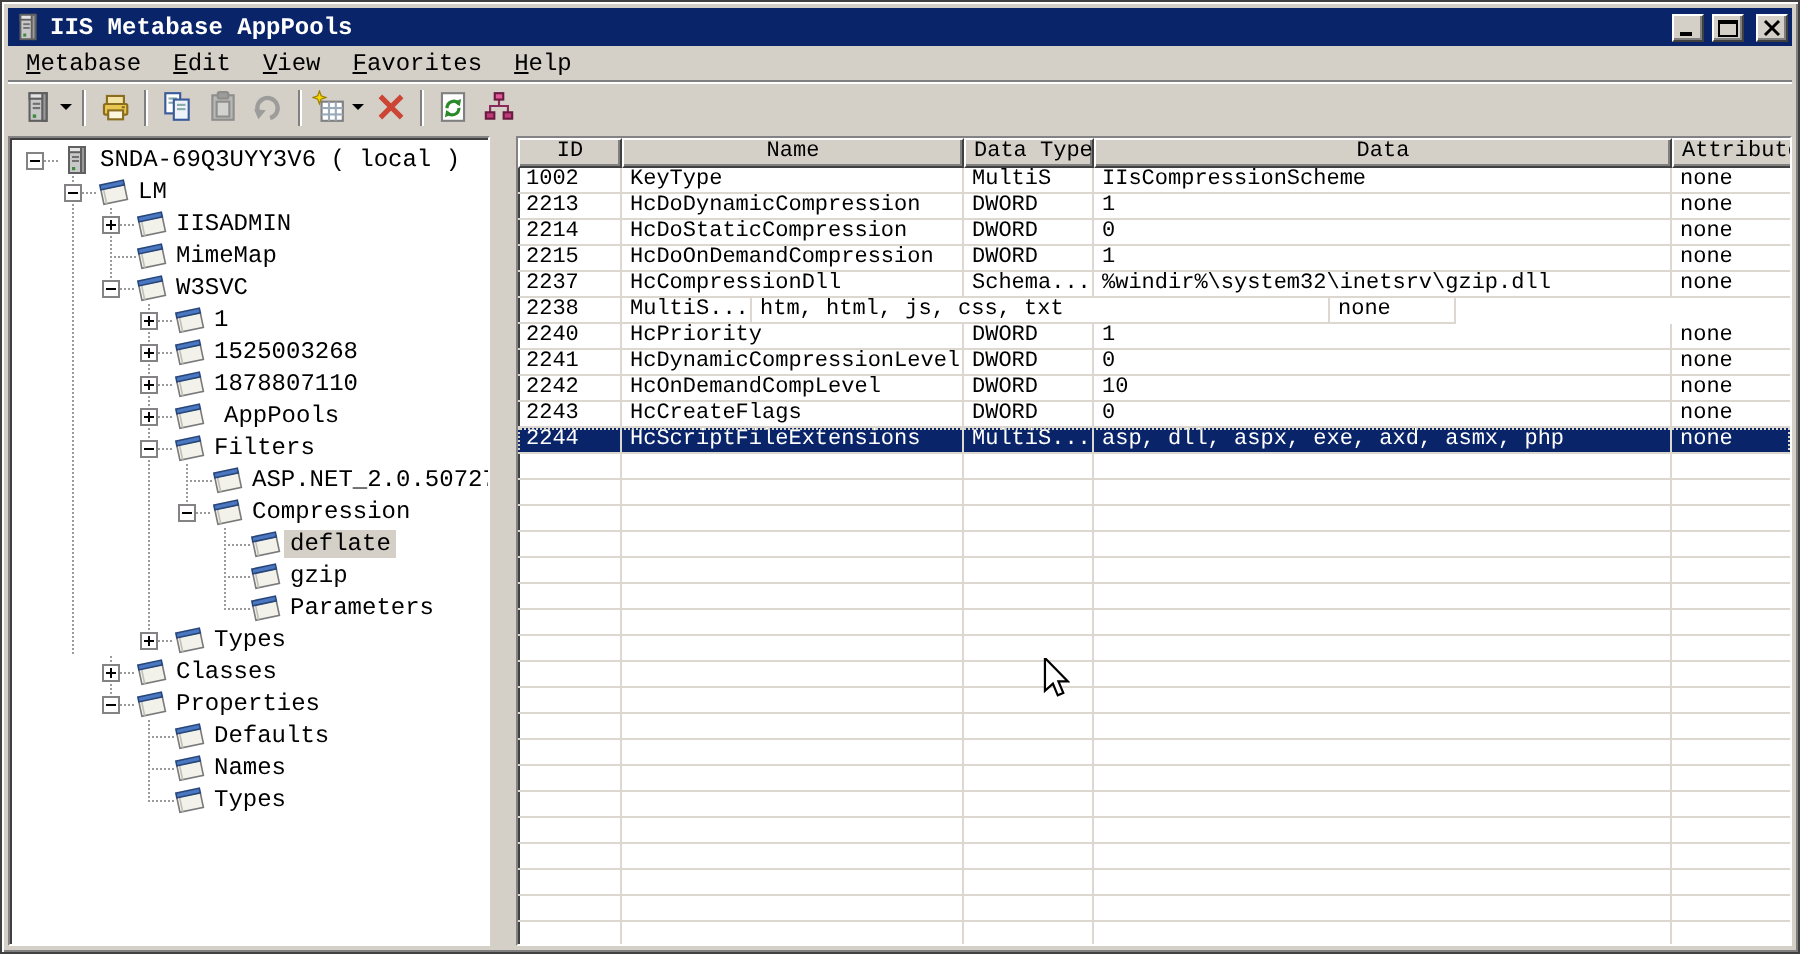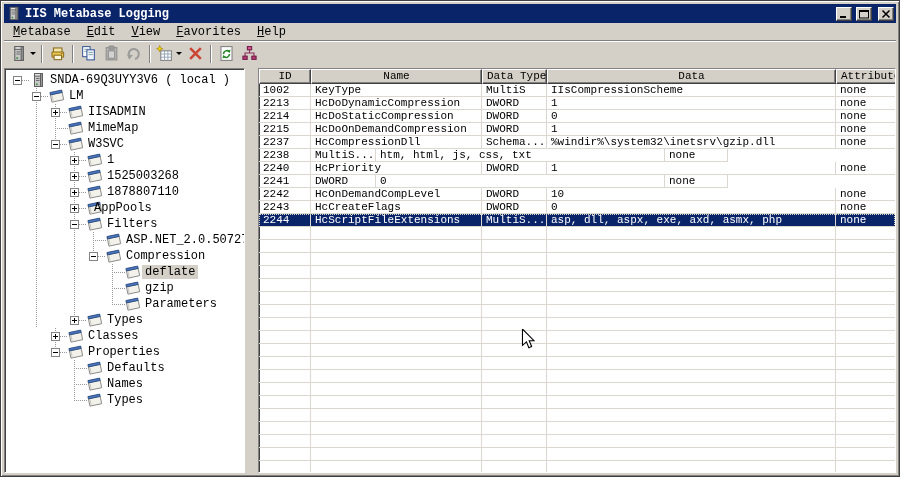--- a/index.html
+++ b/index.html
@@ -85,21 +85,21 @@
     <span class="icon">
         <svg viewBox="0 0 16 16">
           <rect x="4.5" y="1.5" width="8" height="13" fill="#c8c8c8" stroke="#606060"></rect>
           <rect x="4.5" y="1.5" width="8" height="2.6" fill="#e4e4e4" stroke="#606060"></rect>
           <rect x="10.5" y="1.5" width="2" height="13" fill="#9a9a9a" stroke="#606060"></rect>
           <line x1="6" y1="6.5" x2="9.5" y2="6.5" stroke="#707070"></line>
           <line x1="6" y1="8.5" x2="9.5" y2="8.5" stroke="#707070"></line>
           <rect x="6" y="11.5" width="1.6" height="1.6" fill="#3c8a3c"></rect>
         </svg>
       </span>
-    <span class="title-text">IIS Metabase Logging</span>
+    <span class="title-text">IIS Metabase AppPools</span>
     <span class="win-btn">
         <svg viewBox="0 0 12 10">
           <rect x="2" y="7" width="6" height="2" fill="#000"></rect>
         </svg>
       </span>
     <span class="win-btn">
         <svg viewBox="0 0 12 10">
           <rect x="1.5" y="1.5" width="9" height="7.5" fill="none" stroke="#000"></rect>
           <rect x="1.5" y="1" width="9" height="2" fill="#000"></rect>
         </svg>
@@ -374,21 +374,21 @@
           </span>
           <span class="icon t-icon" style="left: 82px;">
             <svg viewBox="0 0 16 16">
               <g transform="rotate(-12 8 9)">
                 <rect x="2" y="5.4" width="12" height="7.6" fill="#f2f1ea" stroke="#7a7a7a" stroke-width="0.8"></rect>
                 <line x1="3.4" y1="5.4" x2="3.4" y2="13" stroke="#c0bfb8" stroke-width="0.8"></line>
                 <rect x="2" y="3.2" width="12" height="2.4" fill="#4a78c0" stroke="#26457a" stroke-width="0.8"></rect>
               </g>
             </svg>
           </span>
-          <span class="t-label" style="left: 86px;">AppPools</span>
+          <span class="t-label" style="left: 104px;">AppPools</span>
         </div>
         <div class="tree-row">
           <span class="guide" style="left: 31px;"></span>
           <span class="guide" style="left: 69px;"></span>
           <span class="stub" style="left: 74px; width: 8px;"></span>
           <span class="expander" style="left: 65px;">
             <span class="h"></span>
           </span>
           <span class="icon t-icon" style="left: 82px;">
             <svg viewBox="0 0 16 16">
@@ -634,20 +634,21 @@
           </div>
           <div class="lv-row">
             <div class="lv-cell" style="width: 52px;">2240</div>
             <div class="lv-cell" style="width: 171px;">HcPriority</div>
             <div class="lv-cell" style="width: 65px;">DWORD</div>
             <div class="lv-cell" style="width: 289px;">1</div>
             <div class="lv-cell" style="width: 63px;">none</div>
           </div>
           <div class="lv-row">
             <div class="lv-cell" style="width: 52px;">2241</div>
+            <div class="lv-cell" style="width: 171px;">HcDynamicCompressionLevel</div>
             <div class="lv-cell" style="width: 65px;">DWORD</div>
             <div class="lv-cell" style="width: 289px;">0</div>
             <div class="lv-cell" style="width: 63px;">none</div>
           </div>
           <div class="lv-row">
             <div class="lv-cell" style="width: 52px;">2242</div>
             <div class="lv-cell" style="width: 171px;">HcOnDemandCompLevel</div>
             <div class="lv-cell" style="width: 65px;">DWORD</div>
             <div class="lv-cell" style="width: 289px;">10</div>
             <div class="lv-cell" style="width: 63px;">none</div>

